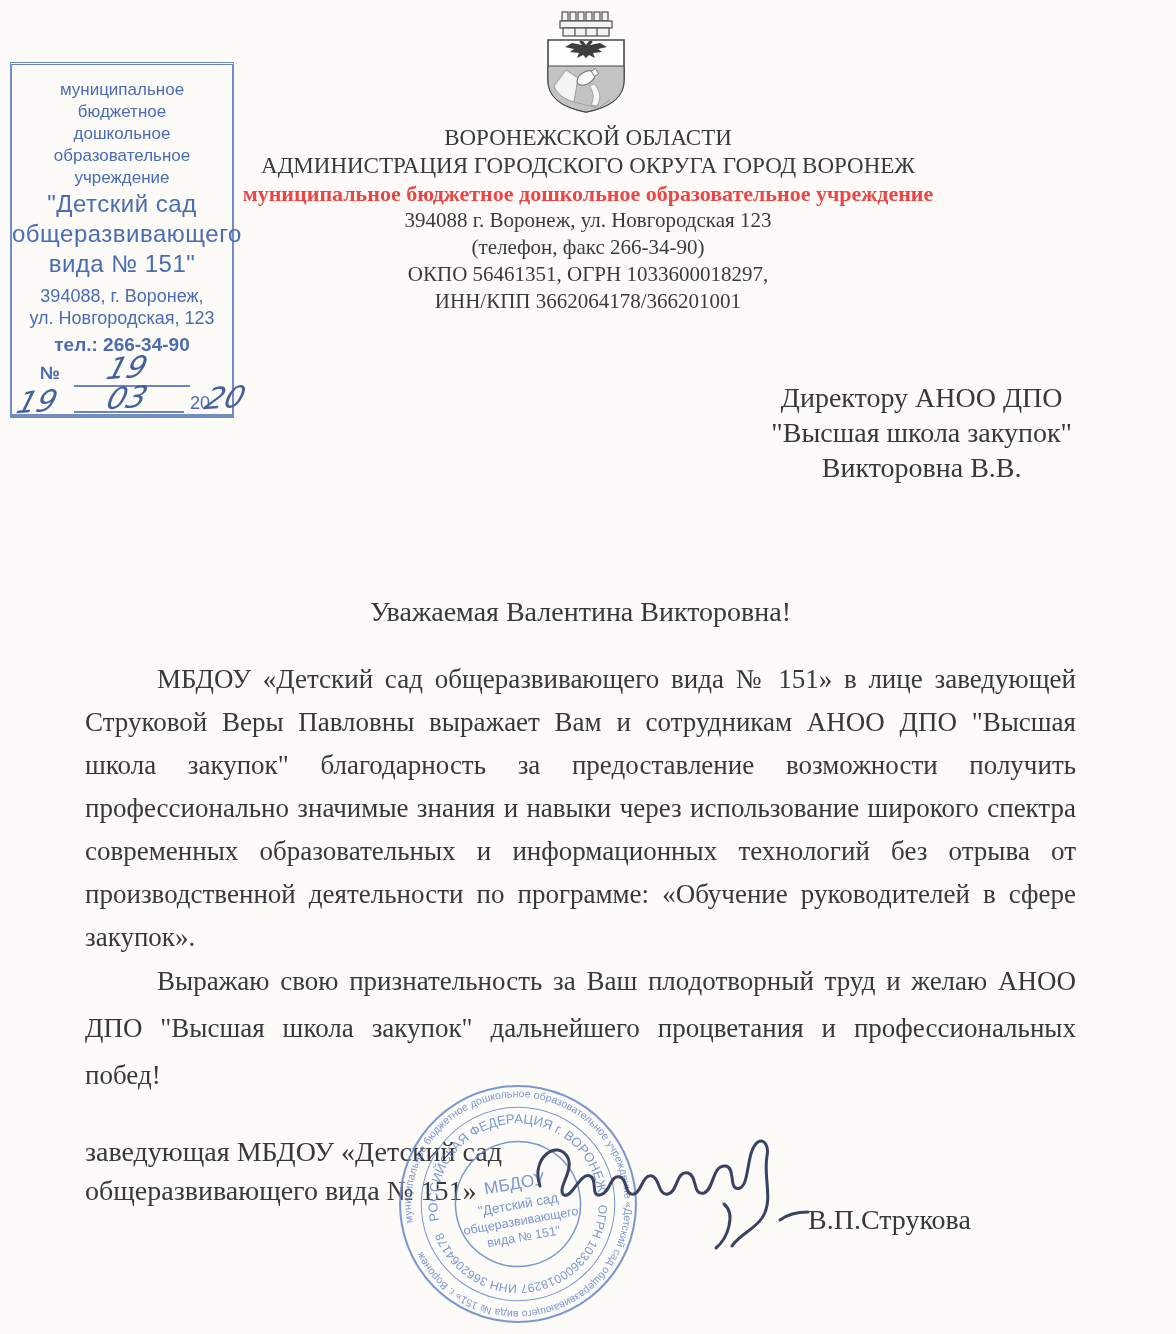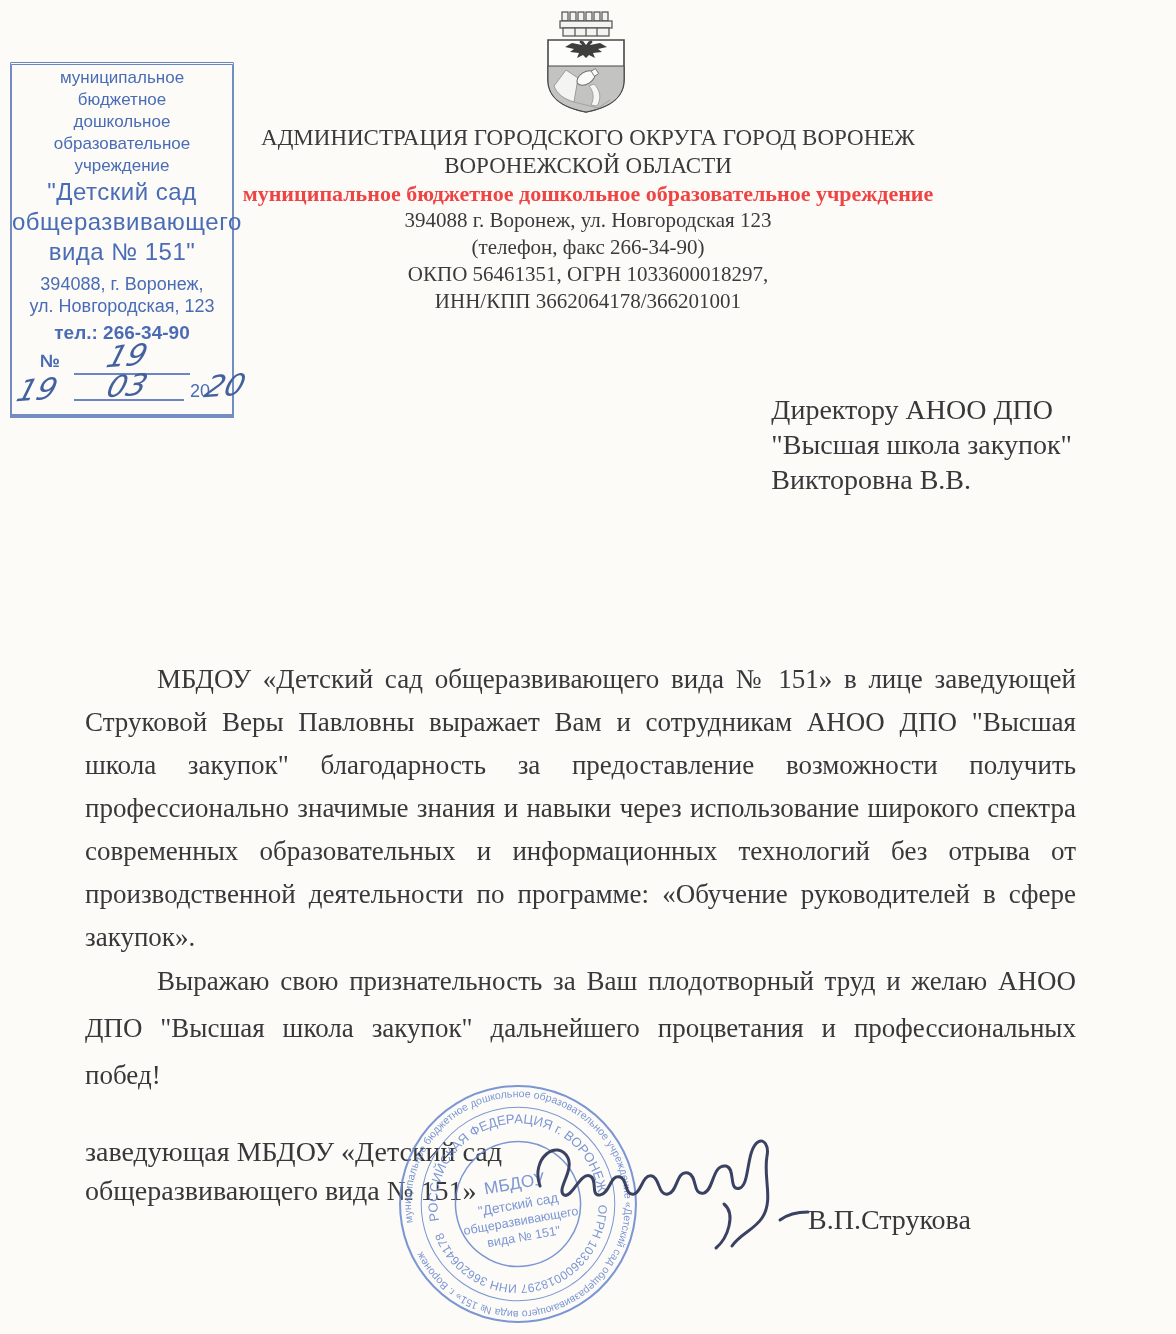--- a/index.html
+++ b/index.html
@@ -9,21 +9,21 @@
     background:#fcfbf8;overflow:hidden;color:#38383a;
   }
   
   .corner-stamp{
     position:absolute;left:10px;top:62px;width:224px;height:356px;
     border:2px solid rgba(70,105,180,.75);
     border-top:3px double rgba(70,105,180,.8);
     border-bottom:4px solid rgba(70,105,180,.75);
     color:#4a6cb5;text-align:center;
     font-family:"Liberation Sans",sans-serif;
-    box-sizing:border-box;padding-top:2px;
+    box-sizing:border-box;padding-top:14px;
   }
   .corner-stamp .org-line{font-size:17px;line-height:22px;}
   .corner-stamp .name-line{font-size:24px;line-height:30px;letter-spacing:.5px;}
   .corner-stamp .addr-line{font-size:18px;line-height:22px;}
   .corner-stamp .phone-line{font-size:19px;line-height:24px;font-weight:bold;margin-top:4px;}
   .corner-stamp .gap-s{height:6px;}
   .stamp-row{position:relative;height:30px;text-align:left;}
   .stamp-underline{position:absolute;border-bottom:2px solid rgba(70,105,180,.8);}
   .hand{
     font-family:"DejaVu Sans",sans-serif;font-style:italic;color:#44619f;
@@ -31,21 +31,21 @@
     font-size:30px;line-height:30px;
   }
   .num-label{position:absolute;left:28px;top:6px;font-size:18px;font-weight:bold;}
   
   .coat-of-arms{position:absolute;left:540px;top:8px;width:92px;height:106px;}
   .header-block{position:absolute;left:238px;top:124px;width:700px;text-align:center;color:#3a3a3c;}
   .hl-caps{font-size:23px;line-height:28px;}
   .hl-bold{font-size:22px;line-height:27px;font-weight:bold;color:#ef4444;}
   .hl-reg{font-size:21px;line-height:27px;}
   
-  .addressee{position:absolute;right:104px;top:392px;text-align:left;font-size:28px;line-height:35px;}
+  .addressee{position:absolute;right:104px;top:380px;text-align:center;font-size:28px;line-height:35px;}
   
   .salutation{position:absolute;left:85px;top:596px;width:991px;text-align:center;font-size:28px;}
   .para{position:absolute;left:85px;width:991px;text-align:justify;font-size:27px;}
   .para1{top:658px;line-height:43px;text-indent:72px;}
   .para2{top:958px;line-height:47px;text-indent:72px;}
   
   .sig-block{position:absolute;left:85px;top:1132px;font-size:28px;line-height:39px;}
   .signer-name{position:absolute;left:808px;top:1204px;font-size:28px;}
   .round-stamp{position:absolute;left:392px;top:1078px;width:252px;height:252px;opacity:.85;}
   .signature-ink{position:absolute;left:528px;top:1116px;width:310px;height:175px;}
@@ -111,35 +111,36 @@
       <rect x="54" y="67" width="5" height="6" fill="#fafaf8" stroke="#6e6e6c" stroke-width="0.8"></rect>
     </g>
     <path d="M54,76 C60,82 62,90 57,98 L51,97 C55,90 53,82 49,78 Z" fill="#f6f6f4" stroke="#8a8a88" stroke-width="0.7"></path>
 
     <path d="M46,37 l-3,-4 -3,1 2,3 -10,-2 -7,4 9,2 -4,3 9,1 -2,5 6,-3 3,3 3,-3 6,3 -2,-5 9,-1 -4,-3 9,-2 -7,-4 -10,2 2,-3 -3,-1 z" fill="#3e3e3e"></path>
     <circle cx="41" cy="34" r="1.4" fill="#3e3e3e"></circle>
     <circle cx="51" cy="34" r="1.4" fill="#3e3e3e"></circle>
   </svg>
 
   <div class="header-block">
+    <div class="hl-caps">ВОРОНЕЖСКОЙ ОБЛАСТИ</div>
     <div class="hl-caps">АДМИНИСТРАЦИЯ ГОРОДСКОГО ОКРУГА ГОРОД  ВОРОНЕЖ</div>
-    <div class="hl-caps">ВОРОНЕЖСКОЙ ОБЛАСТИ</div>
     <div class="hl-bold">муниципальное бюджетное дошкольное образовательное учреждение</div>
     <div class="hl-reg">394088 г. Воронеж, ул. Новгородская 123</div>
     <div class="hl-reg">(телефон, факс 266-34-90)</div>
     <div class="hl-reg">ОКПО 56461351, ОГРН 1033600018297,</div>
     <div class="hl-reg">ИНН/КПП 3662064178/366201001</div>
   </div>
 
   <div class="addressee">
     <div>Директору АНОО ДПО</div>
     <div>"Высшая школа закупок"</div>
     <div>Викторовна В.В.</div>
   </div>
 
+  <div class="salutation">Уважаемая Валентина Викторовна!</div>
   <div class="para para1">МБДОУ «Детский сад общеразвивающего вида № 151» в лице заведующей Струковой Веры Павловны выражает Вам и сотрудникам АНОО ДПО "Высшая школа закупок" благодарность за предоставление возможности получить профессионально значимые знания и навыки через использование широкого спектра современных образовательных и информационных технологий без отрыва от производственной деятельности по программе: «Обучение руководителей в сфере закупок».</div>
   <div class="para para2">Выражаю свою признательность за Ваш плодотворный труд и желаю АНОО ДПО "Высшая школа закупок" дальнейшего процветания и профессиональных побед!</div>
 
   <div class="sig-block">
     <div>заведующая МБДОУ «Детский сад</div>
     <div>общеразвивающего вида № 151»</div>
   </div>
 
   <svg class="round-stamp" viewBox="0 0 250 250">
     <g transform="rotate(-10 125 125)" fill="none" stroke="#6585cc">

